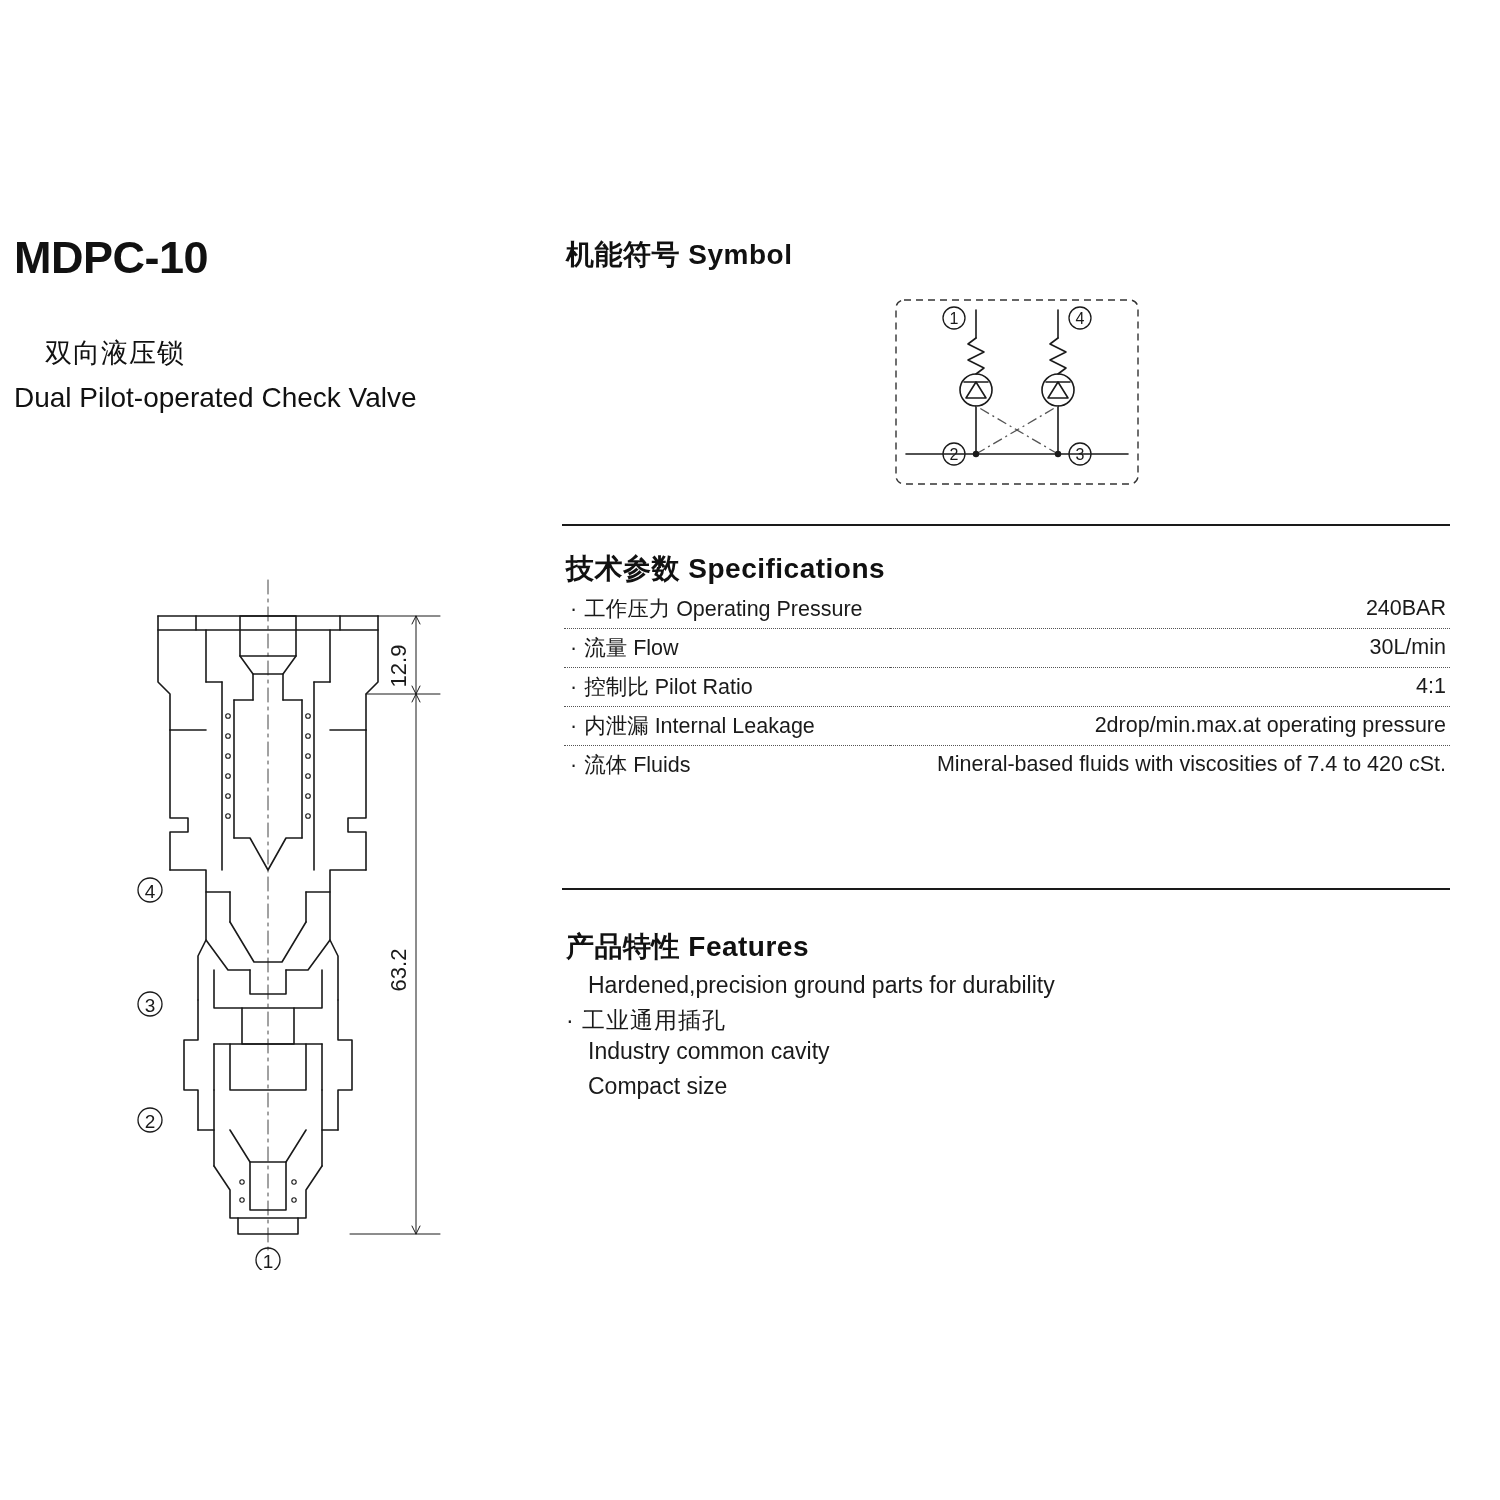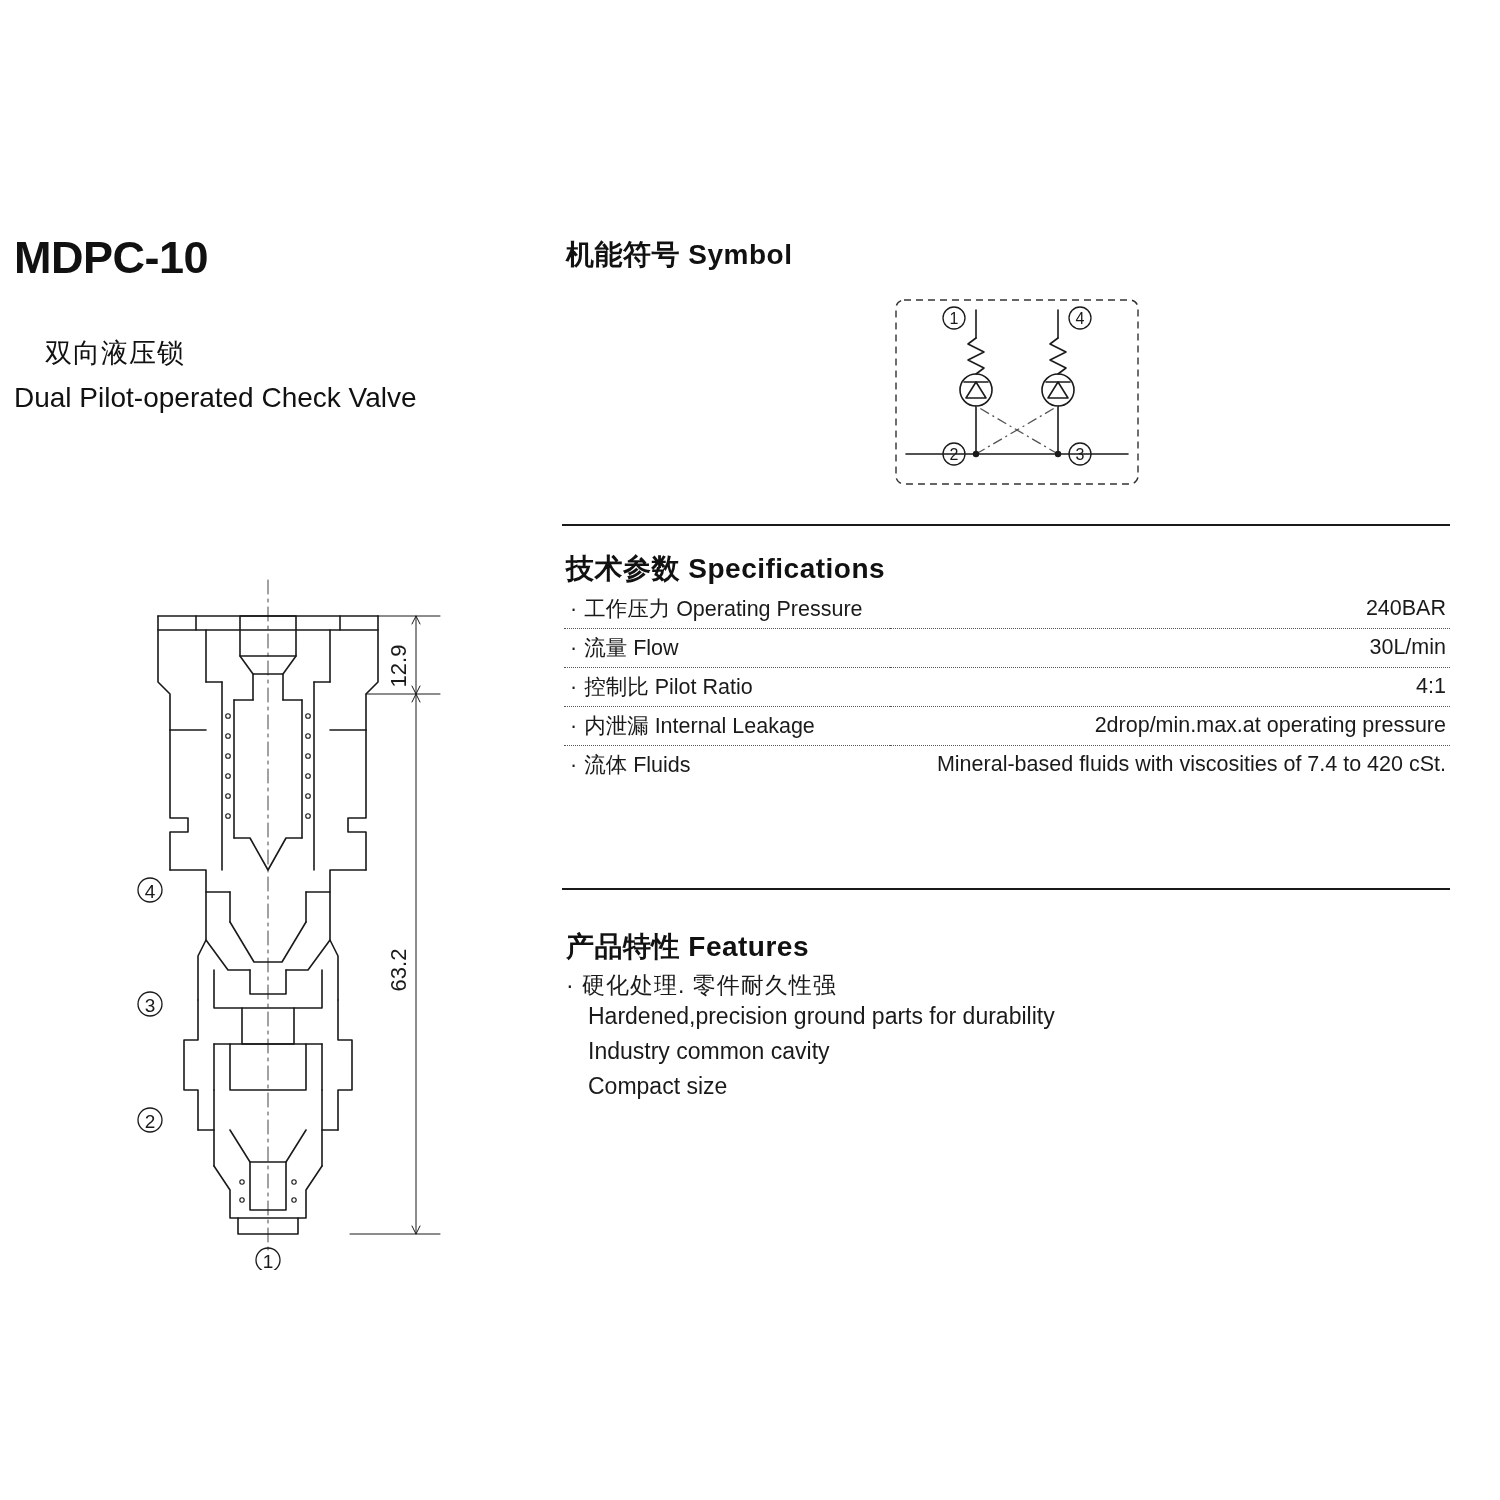--- a/index.html
+++ b/index.html
@@ -395,23 +395,23 @@
     </tbody>
   </table>
 
   <div id="feat-rule"></div>
   <div id="feat-head" class="section-head">
     <span>产品特性</span><span> </span><span class="en">Features</span>
   </div>
 
   <div id="feat-list">
     <div class="feat-item">
-      <div class="feat-cn">· 硬化处理. 零件耐久性强</div>
       <div class="feat-en">Hardened,precision ground parts for durability</div>
     </div>
     <div class="feat-item">
+      <div class="feat-cn">· 工业通用插孔</div>
       <div class="feat-en">Industry common cavity</div>
     </div>
     <div class="feat-item">
       <div class="feat-en">Compact size</div>
     </div>
   </div>
 </div>
 
 </body></html>

